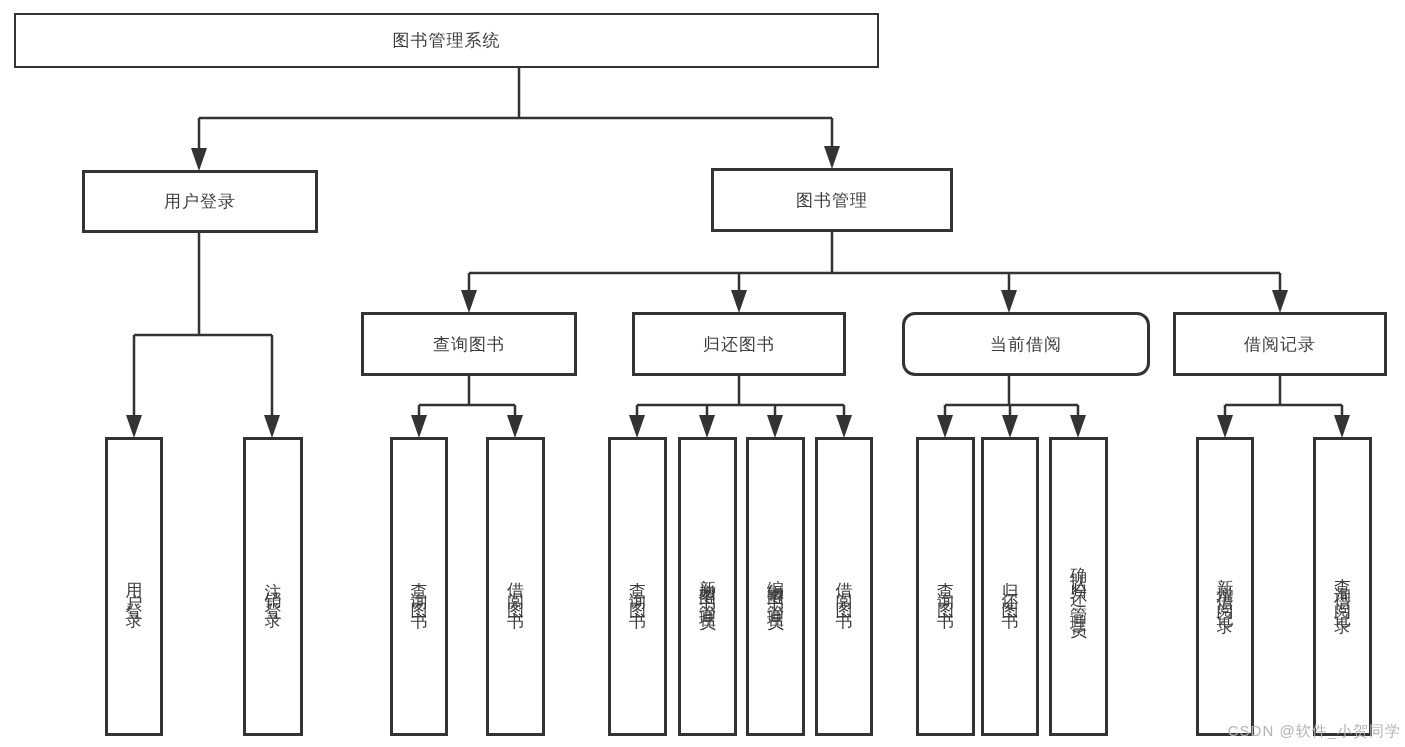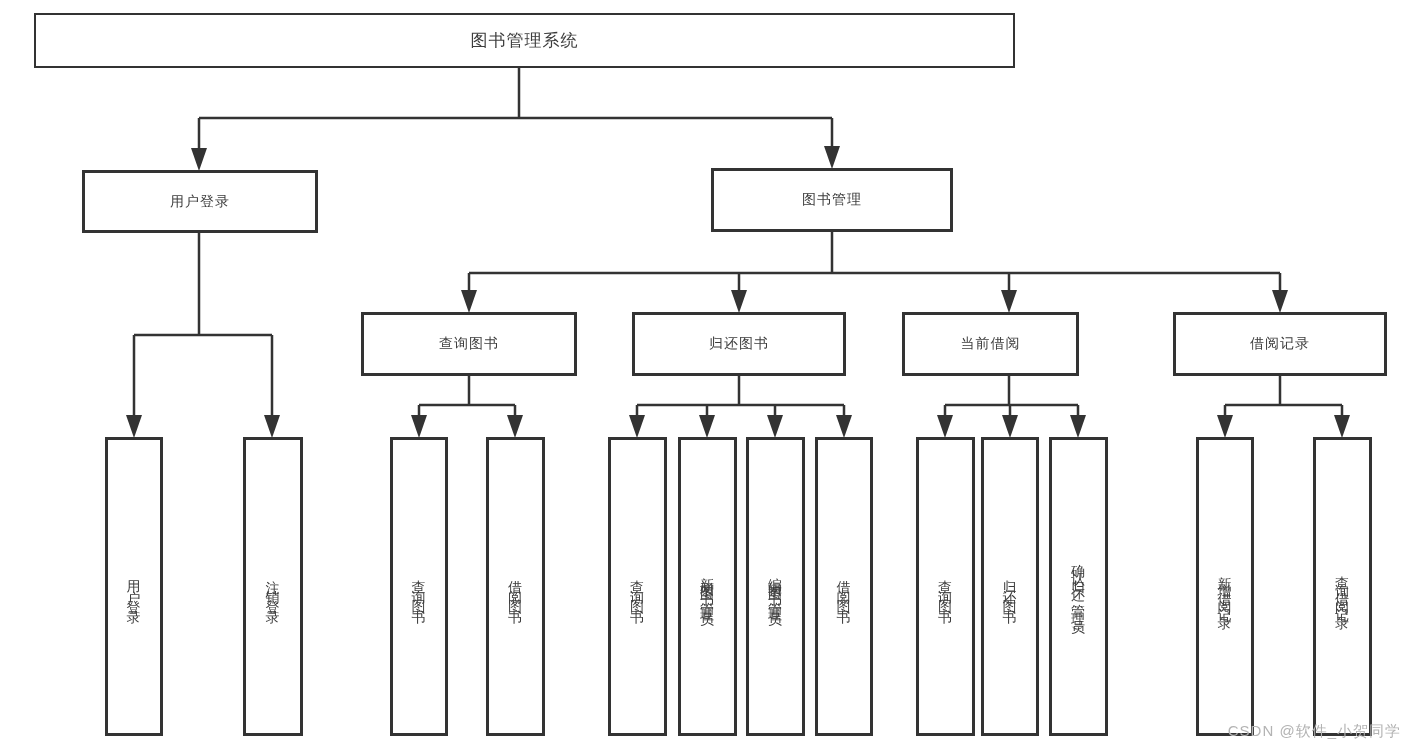--- a/index.html
+++ b/index.html
@@ -4,21 +4,21 @@
 <style>
   html,body{margin:0;padding:0;background:#ffffff;}
   .canvas{
     position:relative;width:1405px;height:747px;background:#ffffff;
     font-family:"Liberation Sans",sans-serif;color:#3c3c3c;overflow:hidden;
   }
   .wires{position:absolute;left:0;top:0;width:1405px;height:747px;}
   .node{
     position:absolute;box-sizing:border-box;background:#ffffff;
     border:3px solid #333333;display:flex;align-items:center;justify-content:center;
-    font-size:14px;letter-spacing:1px;color:#3c3c3c;
+    font-size:17px;letter-spacing:1px;color:#3c3c3c;
   }
   .node.root{border-width:2px;font-size:17px;}
   .leaf{
     writing-mode:vertical-rl;
     letter-spacing:10px;
     line-height:1;
     padding-top:4px;
   }
   .leaf.mid{letter-spacing:8px;}
   .leaf.tight{letter-spacing:5px;}
@@ -59,28 +59,28 @@
       <polygon points="767,415 783,415 775,438"></polygon>
       <polygon points="836,415 852,415 844,438"></polygon>
       <polygon points="937,415 953,415 945,438"></polygon>
       <polygon points="1002,415 1018,415 1010,438"></polygon>
       <polygon points="1070,415 1086,415 1078,438"></polygon>
       <polygon points="1217,415 1233,415 1225,438"></polygon>
       <polygon points="1334,415 1350,415 1342,438"></polygon>
     </g>
   </svg>
 
-  <div class="node root" style="left:14px;top:13px;width:981px;height:55px;margin-left:20px;">图书管理系统</div>
+  <div class="node root" style="left:14px;top:13px;width:865px;height:55px;">图书管理系统</div>
 
   <div class="node" style="left:82px;top:170px;width:236px;height:63px;">用户登录</div>
   <div class="node" style="left:711px;top:168px;width:242px;height:64px;">图书管理</div>
 
   <div class="node" style="left:361px;top:312px;width:216px;height:64px;">查询图书</div>
   <div class="node" style="left:632px;top:312px;width:214px;height:64px;">归还图书</div>
-  <div class="node" style="left:902px;top:312px;width:177px;height:64px;">当前借阅</div>
+  <div class="node" style="left:902px;top:312px;width:248px;height:64px;border-radius:13px;">当前借阅</div>
   <div class="node" style="left:1173px;top:312px;width:214px;height:64px;">借阅记录</div>
 
   <div class="node leaf" style="left:105px;top:437px;width:58px;height:299px;">用户登录</div>
   <div class="node leaf" style="left:243px;top:437px;width:60px;height:299px;">注销登录</div>
 
   <div class="node leaf" style="left:390px;top:437px;width:58px;height:299px;">查询图书</div>
   <div class="node leaf" style="left:486px;top:437px;width:59px;height:299px;">借阅图书</div>
 
   <div class="node leaf" style="left:608px;top:437px;width:59px;height:299px;">查询图书</div>
   <div class="node leaf tight" style="left:678px;top:437px;width:59px;height:299px;">新增图书（管理员）</div>

